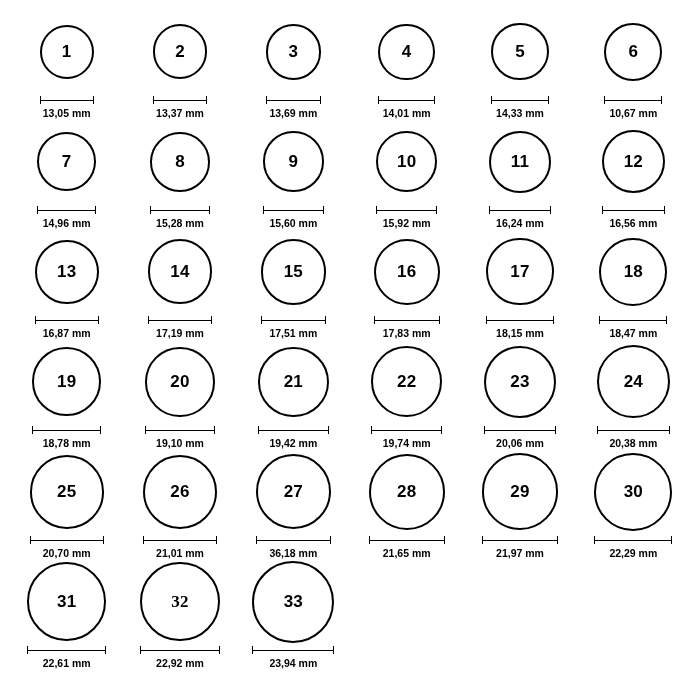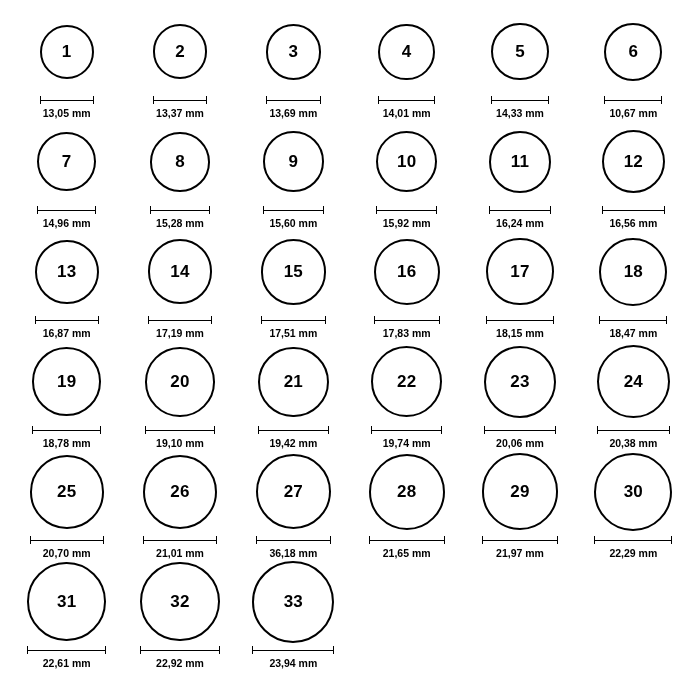--- a/index.html
+++ b/index.html
@@ -427,21 +427,21 @@
             <span class="ring-number">31</span>
           </div>
         </div>
         <div class="measure">
           <div class="bar" style="width: 78.6px;"></div>
         </div>
         <div class="label">22,61 mm</div>
       </div>
       <div class="cell">
         <div class="ring-wrap">
-          <div class="ring" style="width: 79.4px; height: 79.4px;">
+          <div class="ring" style="width: 79.4px; height: 79.4px; font-family: Liberation Serif, serif;">
             <span class="ring-number">32</span>
           </div>
         </div>
         <div class="measure">
           <div class="bar" style="width: 79.4px;"></div>
         </div>
         <div class="label">22,92 mm</div>
       </div>
       <div class="cell">
         <div class="ring-wrap">

